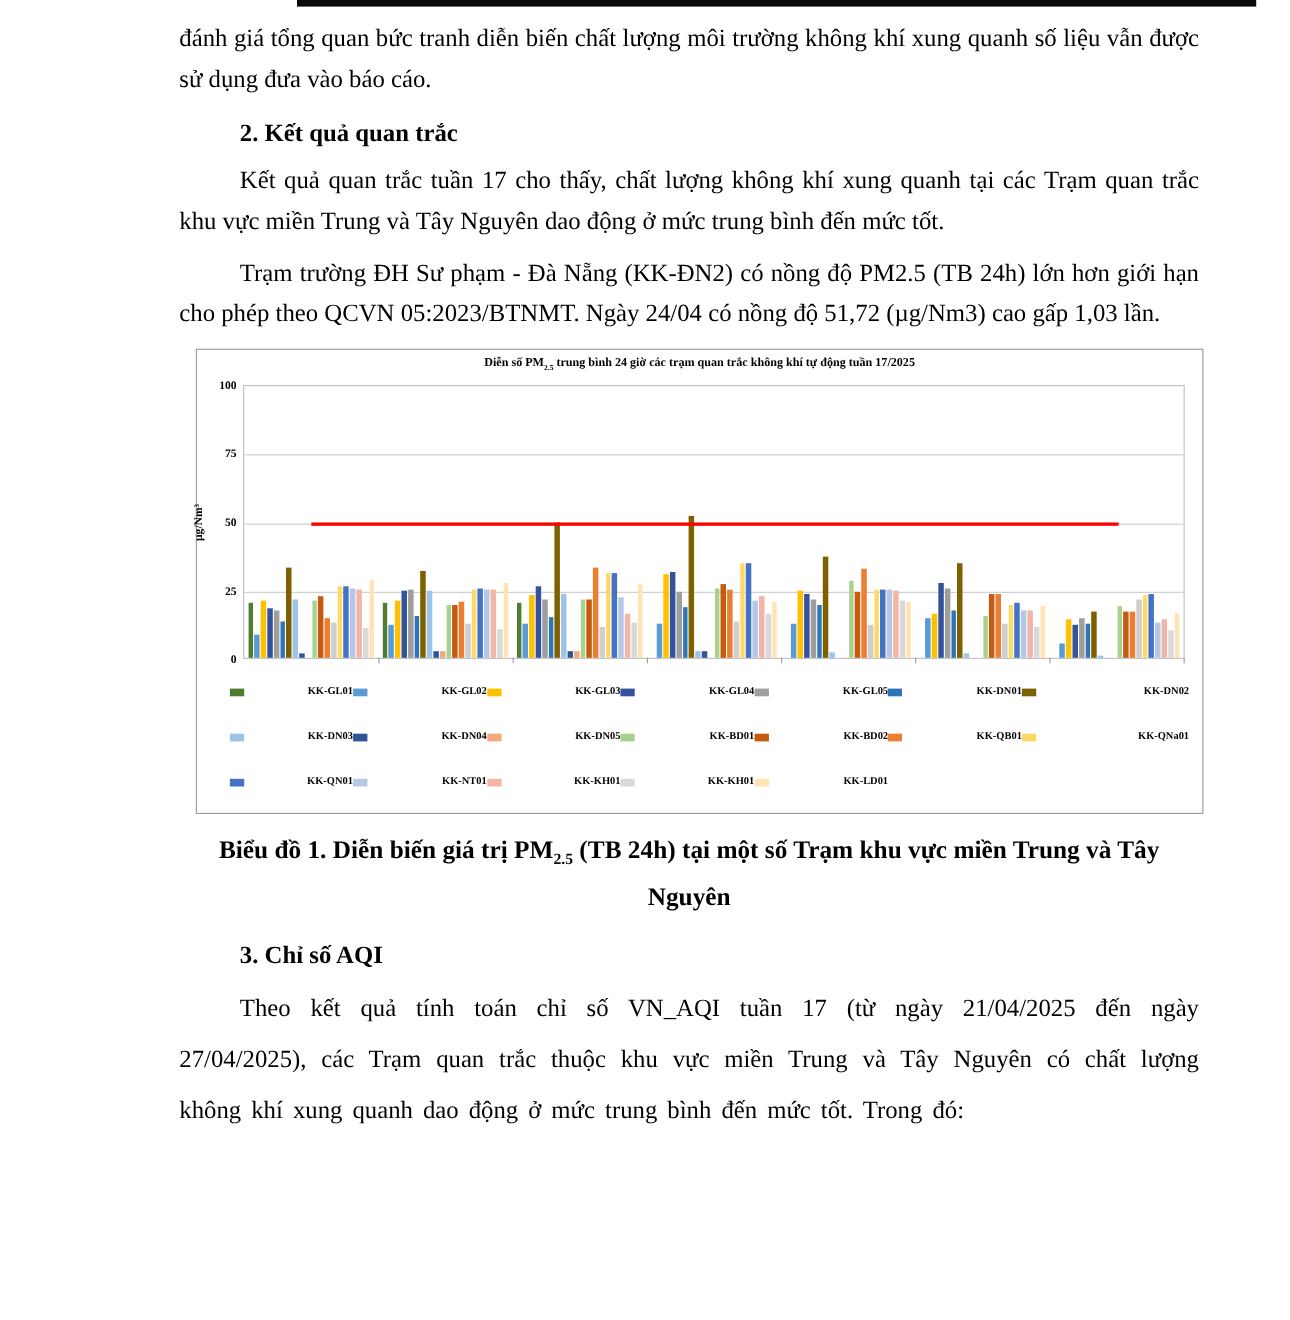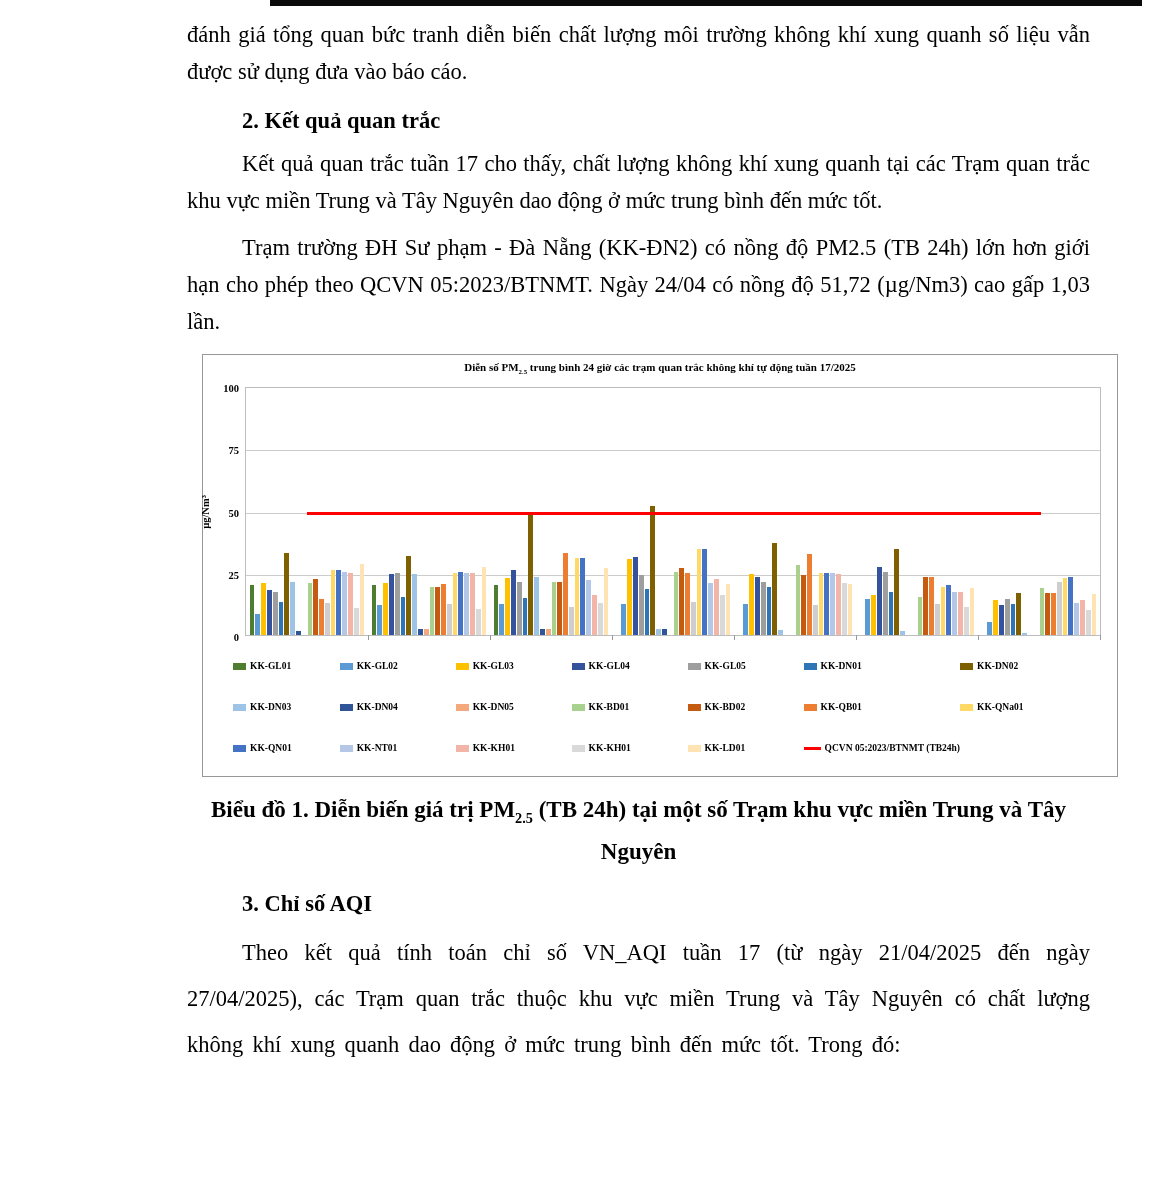--- a/index.html
+++ b/index.html
@@ -2,21 +2,21 @@
 <html><head>
 <meta charset="utf-8">
 <style>
   * { margin:0; padding:0; box-sizing:border-box; }
   html,body { background:#ffffff; }
   body {
     width:1173px; height:1200px; position:relative; overflow:hidden;
     font-family:"Liberation Serif","DejaVu Serif",serif; color:#000;
   }
   .topbar { position:absolute; top:0; left:270px; width:872px; height:6px; background:#0a0a0a; }
-  .doc { padding:10px 83px 0 163px; font-size:22.5px; line-height:37px; text-align:justify;margin-left:24px; }
+  .doc { padding:10px 83px 0 163px; font-size:22.5px; line-height:37px; text-align:justify; }
   .para { margin-top:6px; }
   .indent { text-indent:55px; }
   .hd { font-weight:bold; text-align:left; margin:12px 0 4px 55px; }
   
   .chart-wrap { margin:14px 0 0 15px; width:916px; border:1px solid #979797; background:#fff; padding:5px 0 9px 0; }
   .chart-title { text-align:center; font-size:11px; font-weight:bold; line-height:15px; font-family:"Liberation Serif",serif; }
   .chart-title sub, .caption sub { font-size:0.62em; }
   .chart-area { position:relative; margin:8px 0 0 42px; width:856px; height:249px;
                 border:1px solid #bdbdbd; background:#fff; }
   .gridline { position:absolute; left:0; right:0; height:1px; background:#cccccc; }
@@ -24,21 +24,21 @@
   .bar-group { flex:1 1 0; display:flex; align-items:flex-end; justify-content:center; gap:1px; position:relative; }
   .bar-group::after { content:""; position:absolute; right:-1px; bottom:-5px; width:1px; height:5px; background:#9a9a9a; }
   .bar { width:4.8px; flex:0 0 auto; }
   .refline { position:absolute; height:3px; }
   .ytick { position:absolute; right:calc(100% + 7px); transform:translateY(-50%); font-size:10.5px; font-weight:bold; }
   .ylab { position:absolute; left:-41px; top:50%; transform:translate(-50%,-50%) rotate(-90deg);
           font-size:10.5px; font-weight:bold; white-space:nowrap; }
   .xlabels { display:flex; margin:6px 0 0 42px; width:856px; }
   .xlabels span { flex:1 1 0; text-align:center; font-size:10.5px; font-weight:bold; }
   .legend { margin:12px 0 0 30px; width:872px; display:grid; grid-template-columns:0.92fr 1fr 1fr 1fr 1fr 1fr 1.25fr; row-gap:4px; }
-  .lg-item { display:flex; align-items:center; gap:4px; font-size:9.5px; font-weight:bold; white-space:nowrap; }
+  .lg-item { display:flex; align-items:center; gap:4px; font-size:9.5px; font-weight:bold; white-space:nowrap;justify-content:space-between; }
   .sw { width:13px; height:7px; flex:0 0 auto; }
   .sw.line { height:2.5px; width:17px; }
   
   .caption { margin-top:16px; text-align:center; font-weight:bold; font-size:23px; line-height:34px; }
   .wide { line-height:46px; word-spacing:3.5px; margin-top:8px; }
 </style>
 </head>
 <body>
 
 <div class="topbar"></div>
@@ -296,24 +296,20 @@
           <span>KK-KH01</span>
         </span>
         <span class="lg-item">
           <span class="sw" style="background: rgb(217, 217, 217);"></span>
           <span>KK-KH01</span>
         </span>
         <span class="lg-item">
           <span class="sw" style="background: rgb(255, 227, 179);"></span>
           <span>KK-LD01</span>
         </span>
-        <span class="lg-item">
-          <span class="sw line" style="background: rgb(255, 0, 0);"></span>
-          <span>QCVN 05:2023/BTNMT (TB24h)</span>
-        </span>
       </div>
   </div>
 
   <p class="caption">
     <span>Biểu đồ 1. Diễn biến giá trị PM</span><sub>2.5</sub><span> (TB 24h) tại một số Trạm khu vực miền Trung và Tây Nguyên</span>
   </p>
 
   <p class="hd" style="margin-top:16px">3. Chỉ số AQI</p>
 
   <p class="para indent wide">Theo kết quả tính toán chỉ số VN_AQI tuần 17 (từ ngày 21/04/2025 đến ngày 27/04/2025), các Trạm quan trắc thuộc khu vực miền Trung và Tây Nguyên có chất lượng không khí xung quanh dao động ở mức trung bình đến mức tốt. Trong đó:</p>

